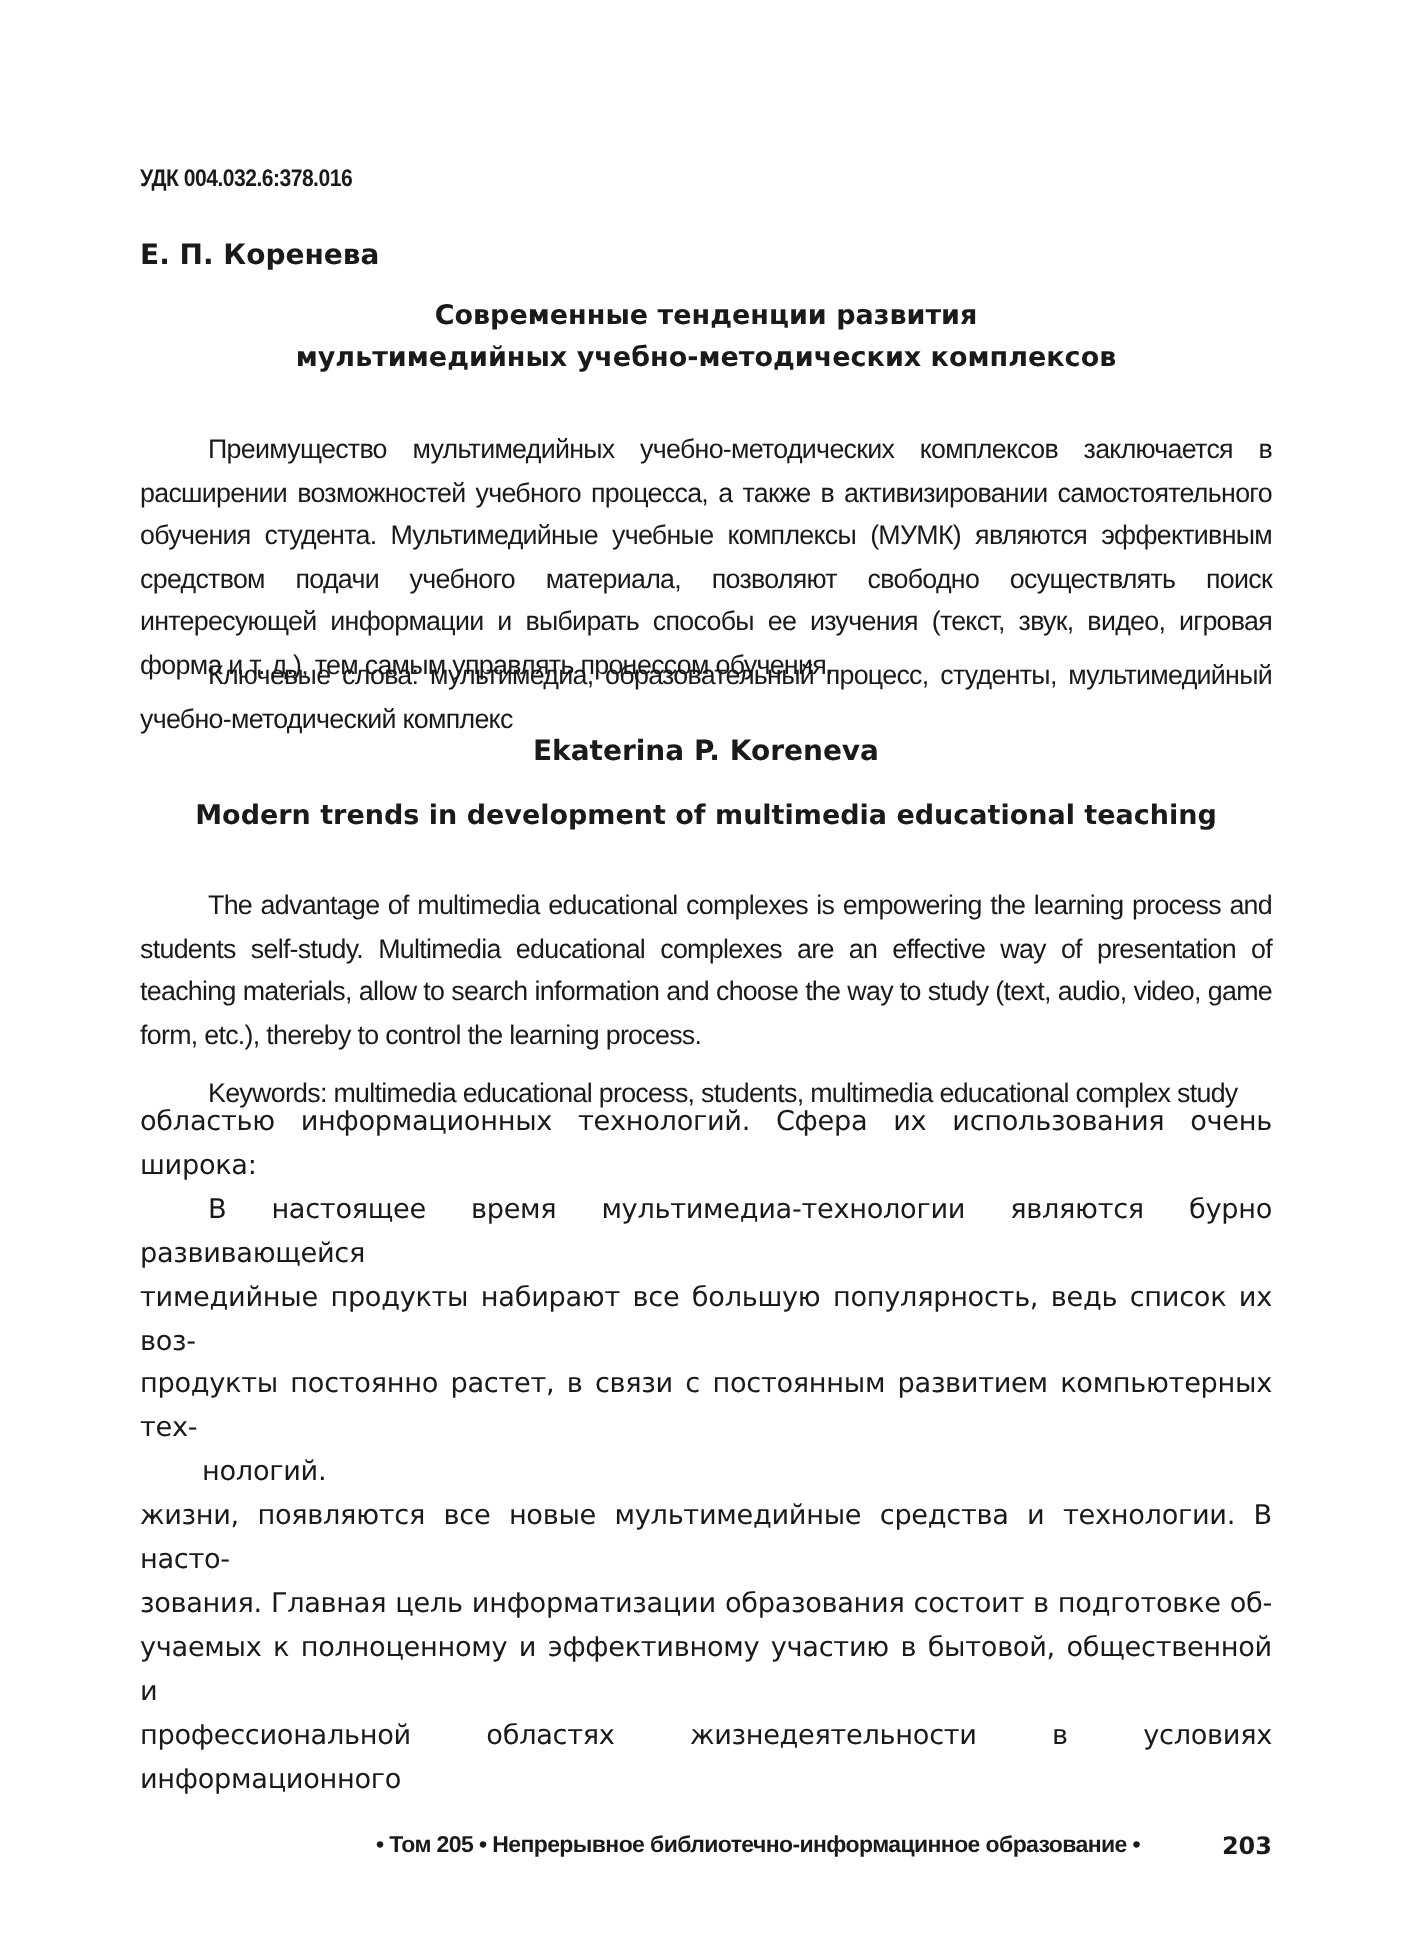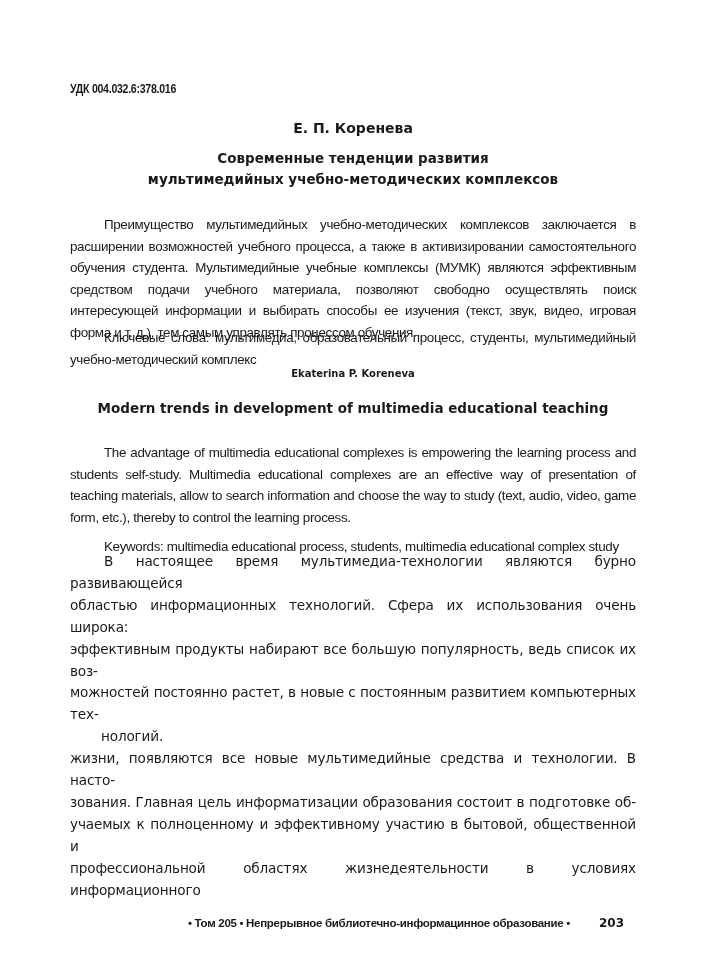--- a/index.html
+++ b/index.html
@@ -30,21 +30,21 @@
       letter-spacing: -0.3px;
       transform: scaleX(0.88);
       transform-origin: left center;
       white-space: nowrap;
     }
     .author-ru {
       position: absolute;
       left: 0;
       width: 566px;
       top: 120px;
-      text-align: center;
+      text-align: left;
       font-family: "DejaVu Sans", sans-serif;
       font-weight: bold;
       font-size: 14px;
     }
     .title-ru {
       position: absolute;
       left: 0;
       width: 566px;
       top: 148px;
       text-align: center;
@@ -70,21 +70,21 @@
     .abstract-ru { top: 198px; }
     .keywords-ru { top: 311px; }
     .author-en {
       position: absolute;
       left: 0;
       width: 566px;
       top: 368px;
       text-align: center;
       font-family: "DejaVu Sans", sans-serif;
       font-weight: bold;
-      font-size: 10px;
+      font-size: 14px;
     }
     .title-en {
       position: absolute;
       left: 0;
       width: 566px;
       top: 400px;
       text-align: center;
       font-family: "DejaVu Sans", sans-serif;
       font-weight: bold;
       font-size: 13.5px;
@@ -128,21 +128,21 @@
       left: 118px;
       top: 0;
       font-family: "Liberation Sans", sans-serif;
       font-weight: bold;
       font-size: 11.5px;
       letter-spacing: -0.3px;
       white-space: nowrap;
     }
     .footer-page {
       position: absolute;
-      right: 12px;
+      right: 0;
       top: -1px;
       font-family: "DejaVu Sans", sans-serif;
       font-weight: bold;
       font-size: 12px;
     }
   </style>
 </head>
 <body>
 
 <div class="page">
@@ -163,24 +163,24 @@
   <div class="author-en">Ekaterina P. Koreneva</div>
 
   <div class="title-en">Modern trends in development of multimedia educational teaching</div>
 
   <div class="abstract abstract-en indent">The advantage of multimedia educational complexes is empowering the learning process and students self-study. Multimedia educational complexes are an effective way of presentation of teaching materials, allow to search information and choose the way to study (text, audio, video, game form, etc.), thereby to control the learning process.</div>
 
   <div class="abstract keywords-en indent">Keywords: multimedia educational process, students, multimedia educational complex study</div>
 
   <div class="body-text">
     <p>
+      <span class="line" style="text-indent:0">областью информационных технологий. Сфера их использования очень широка:</span>
       <span class="line">В настоящее время мультимедиа-технологии являются бурно развивающейся</span>
-      <span class="line" style="text-indent:0">областью информационных технологий. Сфера их использования очень широка:</span>
-      <span class="line" style="text-indent:0">эффективным продукты набирают все большую популярность, ведь список их воз-</span>
-      <span class="line" style="text-indent:0">можностей постоянно растет, в новые с постоянным развитием компьютерных тех-</span>
+      <span class="line" style="text-indent:0">тимедийные продукты набирают все большую популярность, ведь список их воз-</span>
+      <span class="line" style="text-indent:0">продукты постоянно растет, в связи с постоянным развитием компьютерных тех-</span>
       <span class="line last" style="text-indent:0">нологий.</span>
     </p>
     <p>
       <span class="line" style="text-indent:0">жизни, появляются все новые мультимедийные средства и технологии. В насто-</span>
       <span class="line" style="text-indent:0">зования. Главная цель информатизации образования состоит в подготовке об-</span>
       <span class="line" style="text-indent:0">учаемых к полноценному и эффективному участию в бытовой, общественной и</span>
       <span class="line" style="text-indent:0">профессиональной областях жизнедеятельности в условиях информационного</span>
 
     </p>
   </div>

